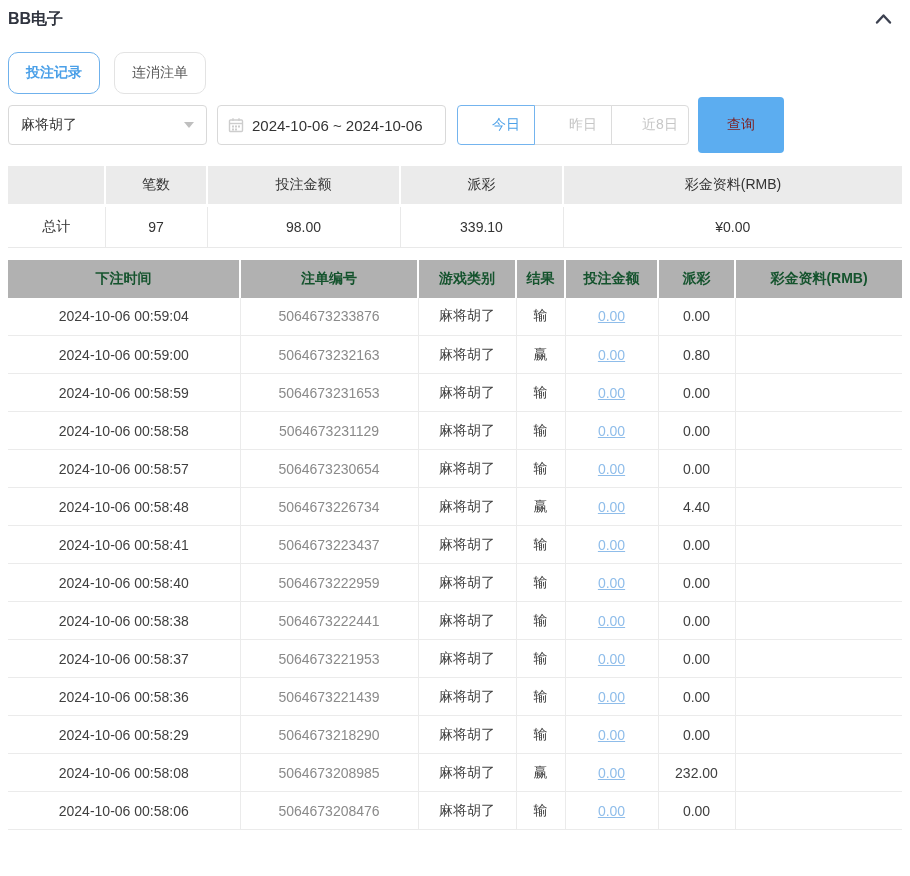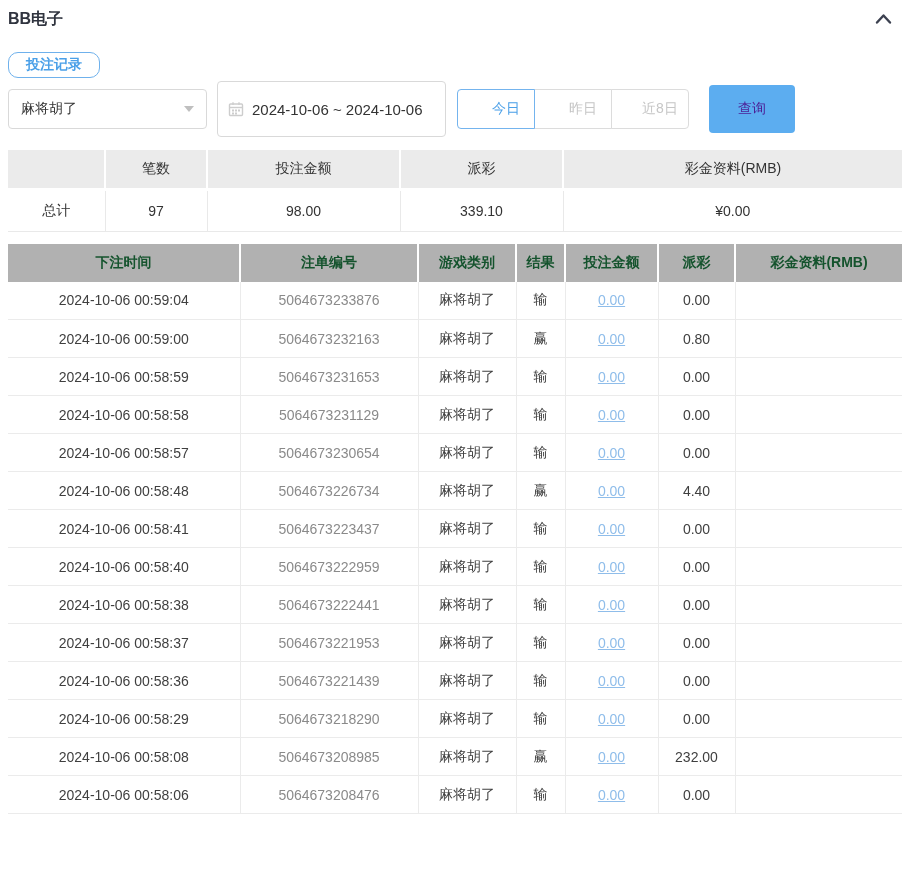--- a/index.html
+++ b/index.html
@@ -14,56 +14,56 @@
   .panel-header {
     display: flex; align-items: center; justify-content: space-between;
     height: 22px; padding-right: 10px;
   }
   .panel-title { font-size: 16px; font-weight: bold; color: #30343f; }
   .collapse-btn { cursor: pointer; display: flex; align-items: center; }
 
   
   .tabs { display: flex; gap: 14px; margin-top: 22px; }
   .tab {
-    height: 26px; padding: 8px 17px; background: #fff;
+    height: 42px; padding: 8px 17px; background: #fff;
     border: 1px solid #e3e3e3; border-radius: 10px;
     font-size: 14px; color: #595959; cursor: pointer;
     display: flex; align-items: center; font-family: inherit;
   }
   .tab.active { border-color: #6fb1ec; color: #4ba0e8; font-weight: bold; }
 
   
   .filters { display: flex; align-items: center; margin-top: 11px; height: 40px; }
   .select {
     width: 199px; height: 40px; border: 1px solid #d9d9d9; border-radius: 4px;
     display: flex; align-items: center; justify-content: space-between;
     padding: 0 12px; font-size: 14px; color: #333; cursor: pointer; background: #fff;
   }
   .caret-down {
     width: 0; height: 0; border-left: 5px solid transparent;
     border-right: 5px solid transparent; border-top: 6px solid #bfbfbf;
   }
   .date-input {
-    width: 229px; height: 56px; border: 1px solid #d9d9d9; border-radius: 4px;
+    width: 229px; height: 40px; border: 1px solid #d9d9d9; border-radius: 4px;
     display: flex; align-items: center; gap: 8px; padding: 0 10px;
     margin-left: 10px; font-size: 15px; color: #333; background: #fff; cursor: pointer;
   }
   .btn-group { display: flex; margin-left: 11px; }
   .range-btn {
     width: 78px; height: 40px; background: #fff; border: 1px solid #dcdcdc;
     font-size: 14px; color: #c6c6c6; cursor: pointer; font-family: inherit;
     margin-left: -1px;
     padding-left: 20px;
   }
   .range-btn:first-child { border-radius: 4px 0 0 4px; margin-left: 0; }
   .range-btn:last-child { border-radius: 0 4px 4px 0; }
   .range-btn.active { border: 1px solid #74b4ee; color: #4ba0e8; position: relative; z-index: 1; }
   .query-btn {
-    width: 86px; height: 48px; margin-left: 20px; border: none; border-radius: 4px;
-    background: #5cadf0; color: #4c1d95; font-size: 14px; cursor: pointer; font-family: inherit;
+    width: 86px; height: 56px; margin-left: 9px; border: none; border-radius: 4px;
+    background: #5cadf0; color: #7f1d1d; font-size: 14px; cursor: pointer; font-family: inherit;
   }
 
   
   table { border-collapse: collapse; table-layout: fixed; width: 894px; }
   td, th { text-align: center; font-size: 14px; overflow: hidden; white-space: nowrap; }
 
   
   .summary-table { margin-top: 21px; }
   .summary-table th {
     background: #ebebeb; height: 39px; font-weight: normal; color: #333;
@@ -98,20 +98,21 @@
   <span class="panel-title">BB电子</span>
   <span class="collapse-btn">
     <svg width="17" height="14" viewBox="0 0 17 14">
       <polyline points="2,10.5 8.5,3.5 15,10.5" fill="none" stroke="#3c4150" stroke-width="2.4" stroke-linecap="round" stroke-linejoin="round"></polyline>
     </svg>
   </span>
 </div>
 
 <div class="tabs">
   <button class="tab active">投注记录</button>
+  <button class="tab">连消注单</button>
 </div>
 
 <div class="filters">
   <div class="select">
     <span>麻将胡了</span>
     <span class="caret-down"></span>
   </div>
 
   <div class="date-input">
     <svg width="16" height="16" viewBox="0 0 16 16">

